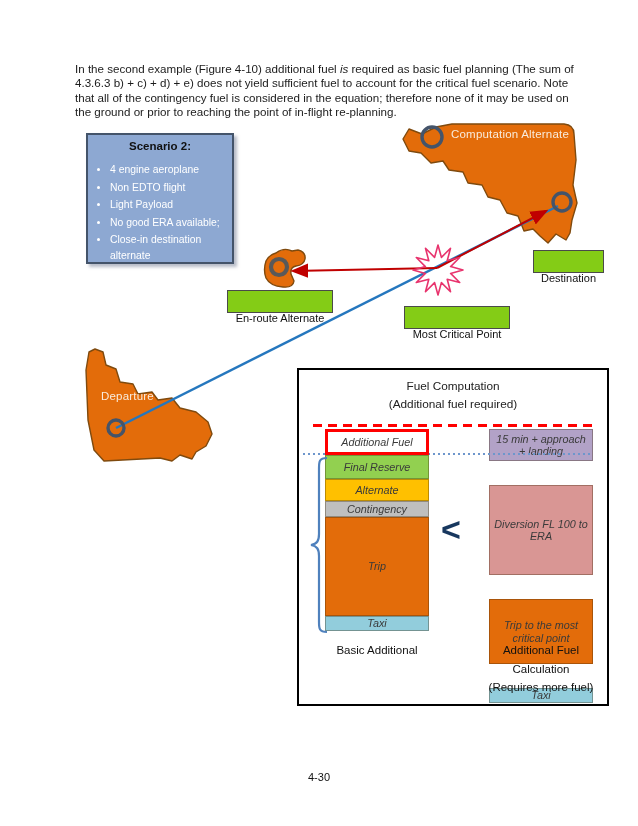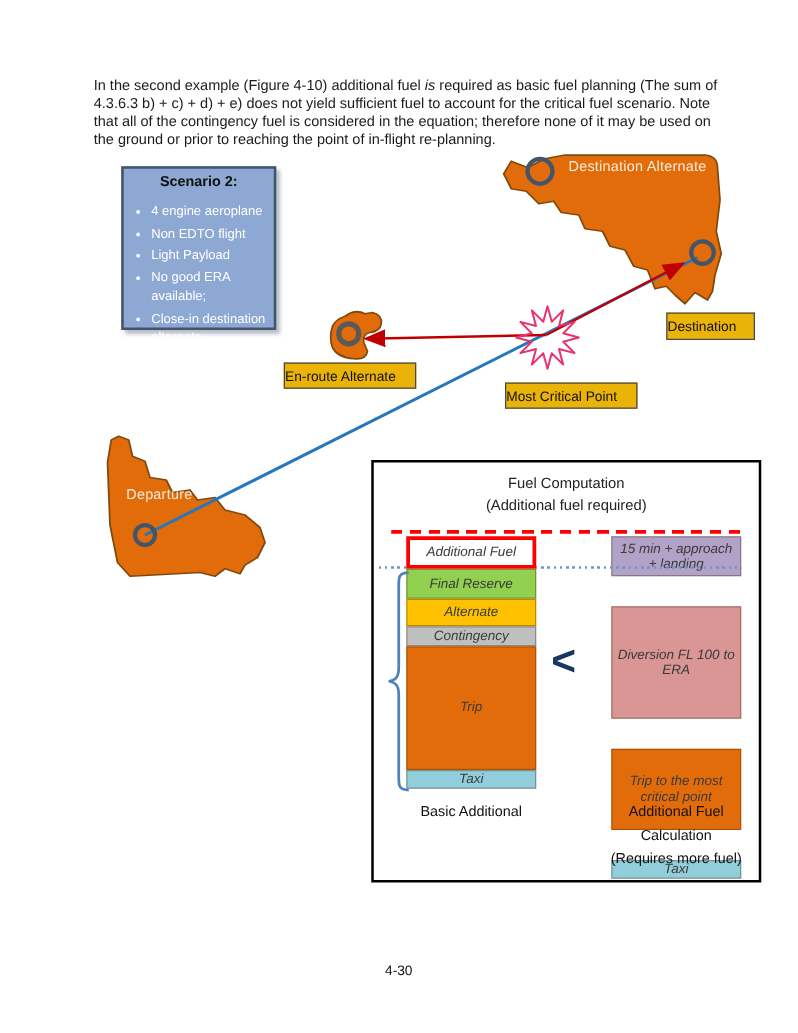--- a/index.html
+++ b/index.html
@@ -8,37 +8,37 @@
 
   
   .intro{position:absolute;left:75px;top:62px;width:503px;margin:0;
          font-size:11.6px;line-height:14.4px;color:#1b1b1b;}
   .intro em{font-style:italic;}
 
   
   .map-svg{position:absolute;left:0;top:0;width:638px;height:826px;}
 
   
-  .scenario-box{position:absolute;left:97px;top:133px;width:124px;height:131px;
+  .scenario-box{position:absolute;left:86px;top:133px;width:148px;height:131px;
       background:var(--scenario-fill);border:2px solid var(--scenario-border);
       box-sizing:border-box;box-shadow:3px 3px 3px rgba(125,135,155,.55);}
   .scenario-title{text-align:center;font-weight:bold;font-size:11.5px;color:#111;margin-top:5px;}
   .scenario-box ul{margin:10px 0 0 6px;padding:0 2px 0 16px;color:#fff;
       font-size:10.4px;line-height:15.5px;}
   .scenario-box li{margin-bottom:2px;}
   .scenario-box li::marker{color:#fff;}
 
   
   .land-label{position:absolute;color:#F9EBDC;font-size:11.5px;letter-spacing:.2px;}
   .lab-destalt{left:448px;top:128px;width:124px;text-align:center;}
   .lab-departure{left:101px;top:390px;}
 
   
-  .map-label{position:absolute;background:#eab308;border:1px solid #4a4a4a;
-      font-size:11px;color:#111;text-align:left;box-sizing:border-box;padding-top:5px;}
+  .map-label{position:absolute;background:#84cc16;border:1px solid #4a4a4a;
+      font-size:11px;color:#111;text-align:center;box-sizing:border-box;padding-top:21px;}
   .lbl-destination{left:533px;top:250px;width:71px;height:22px;}
   .lbl-enroute{left:227px;top:290px;width:106px;height:21px;}
   .lbl-mcp{left:404px;top:306px;width:106px;height:21px;}
 
   
   .fuel-box{position:absolute;left:297px;top:368px;width:312px;height:338px;
       border:2px solid #000;box-sizing:border-box;background:transparent;}
   .fc-title{position:absolute;top:9px;left:0;right:0;text-align:center;
       font-size:11.8px;color:#222;}
   .fc-subtitle{position:absolute;top:27px;left:0;right:0;text-align:center;
@@ -113,21 +113,21 @@
     <div class="scenario-title">Scenario 2:</div>
     <ul>
         <li>4 engine aeroplane</li>
         <li>Non EDTO flight</li>
         <li>Light Payload</li>
         <li>No good ERA available;</li>
         <li>Close-in destination alternate</li>
       </ul>
   </div>
 
-  <div class="land-label lab-destalt">Destination Alternate</div>
+  <div class="land-label lab-destalt">Computation Alternate</div>
   <div class="land-label lab-departure">Departure</div>
 
   <div class="map-label lbl-destination">Destination</div>
   <div class="map-label lbl-enroute">En-route Alternate</div>
   <div class="map-label lbl-mcp">Most Critical Point</div>
 
   <div class="fuel-box">
     <div class="fc-title">Fuel Computation</div>
     <div class="fc-subtitle">(Additional fuel required)</div>
 

